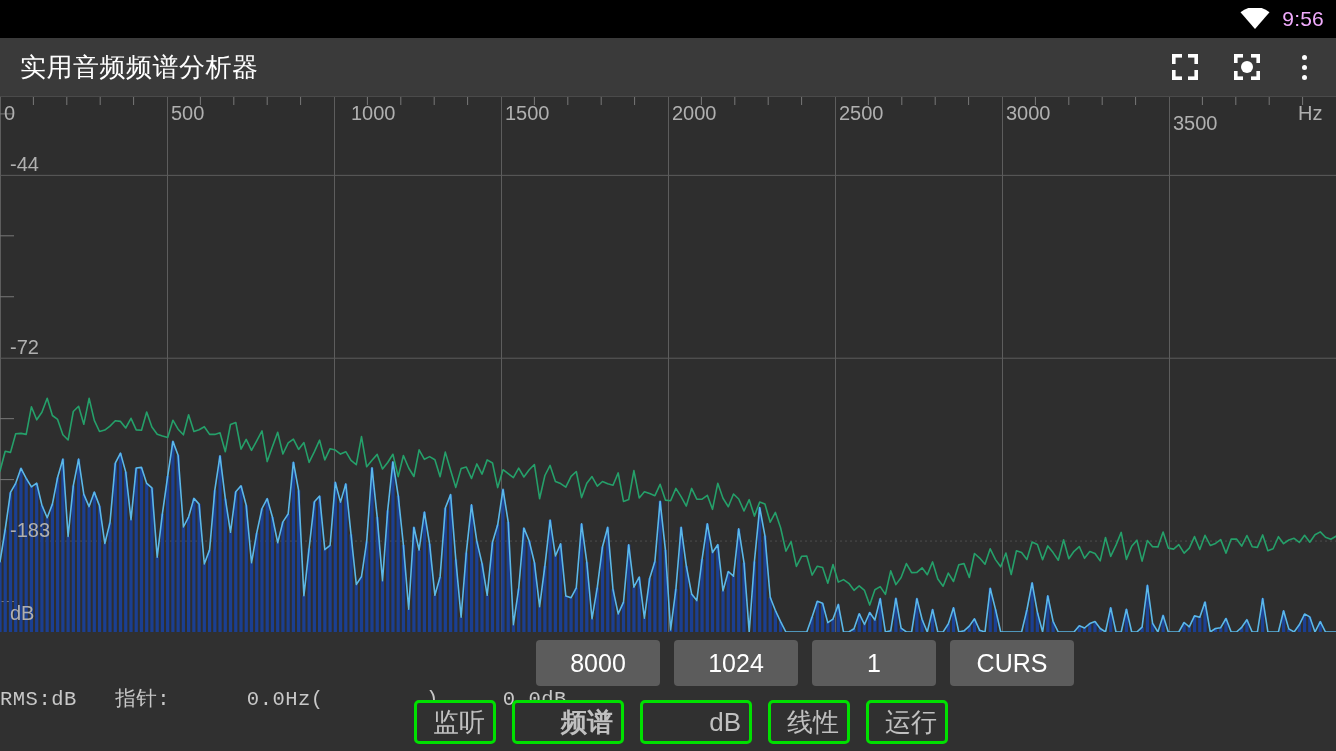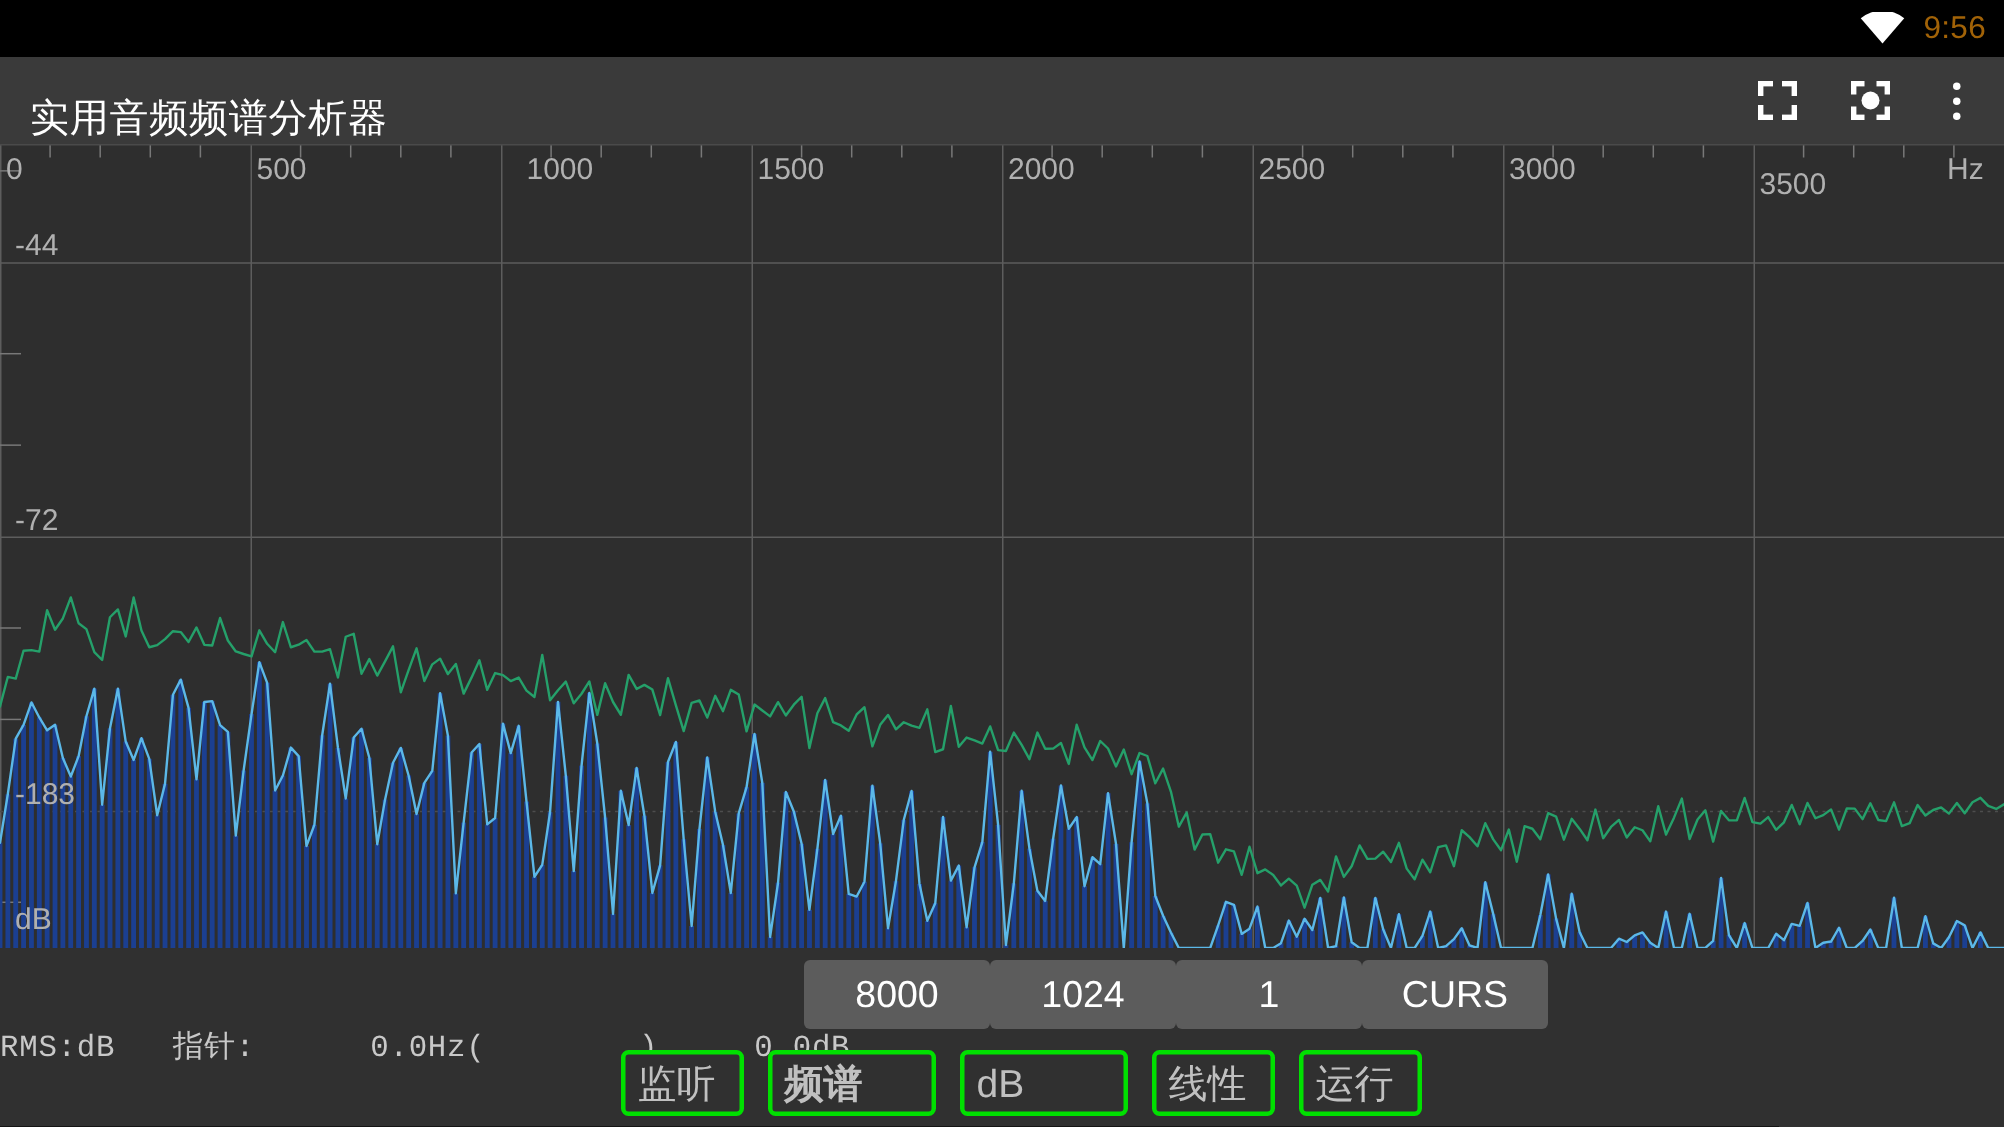--- a/index.html
+++ b/index.html
@@ -19,31 +19,31 @@
   
   .statusbar {
     position: absolute; left: 0; top: 0;
     width: 1336px; height: 38px;
     background: #000;
     display: flex; align-items: center; justify-content: flex-end;
     padding-right: 12px;
   }
   .wifi-icon { margin-right: 12px; display: block; }
   .clock {
-    color: #a16207; font-size: 21px;
+    color: #f0abfc; font-size: 21px;
     font-family: "Liberation Sans", sans-serif;
     letter-spacing: .2px;
   }
 
   
   .actionbar {
     position: absolute; left: 0; top: 38px;
     width: 1336px; height: 58px;
     background: #3a3a3a;
-    display: flex; align-items: flex-end;
+    display: flex; align-items: center;
   }
   .app-title {
     color: #fff; font-size: 26px;
     margin-left: 20px; letter-spacing: .5px;
     white-space: nowrap;
   }
   .ab-actions {
     margin-left: auto; display: flex; align-items: center;
     height: 100%;
   }
@@ -81,21 +81,21 @@
     font-size: 20.5px; color: #c8c8c8;
     line-height: 26px;
     padding-top: 3px;
     white-space: pre;
   }
   .readout .row { display: block; letter-spacing: .5px; }
 
   
   .btnrow {
     position: absolute; left: 536px; top: 640px;
-    display: flex; 
+    display: flex; gap: 14px;
   }
   .gbtn {
     width: 124px; height: 46px;
     background: #5c5c5c;
     border: none; border-radius: 4px;
     color: #fff; font-size: 25px;
     font-family: "Liberation Sans", sans-serif;
     display: flex; align-items: center; justify-content: center;
     cursor: pointer;
   }
@@ -105,21 +105,21 @@
     position: absolute; left: 414px; top: 700px;
     display: flex; gap: 16px;
   }
   .grbtn {
     height: 44px; min-width: 82px;
     background: #303030;
     border: 3px solid #bef264;
     border-radius: 5px;
     color: #c0c0c0; font-size: 26px;
     font-family: "Liberation Sans", sans-serif;
-    display: flex; align-items: center; justify-content: flex-start;
+    display: flex; align-items: center; justify-content: flex-end;
     padding: 0 8px;
     cursor: pointer;
   }
   .grbtn.wide { min-width: 112px; }
 </style>
 </head>
 <body>
 
 <div id="app">
 

